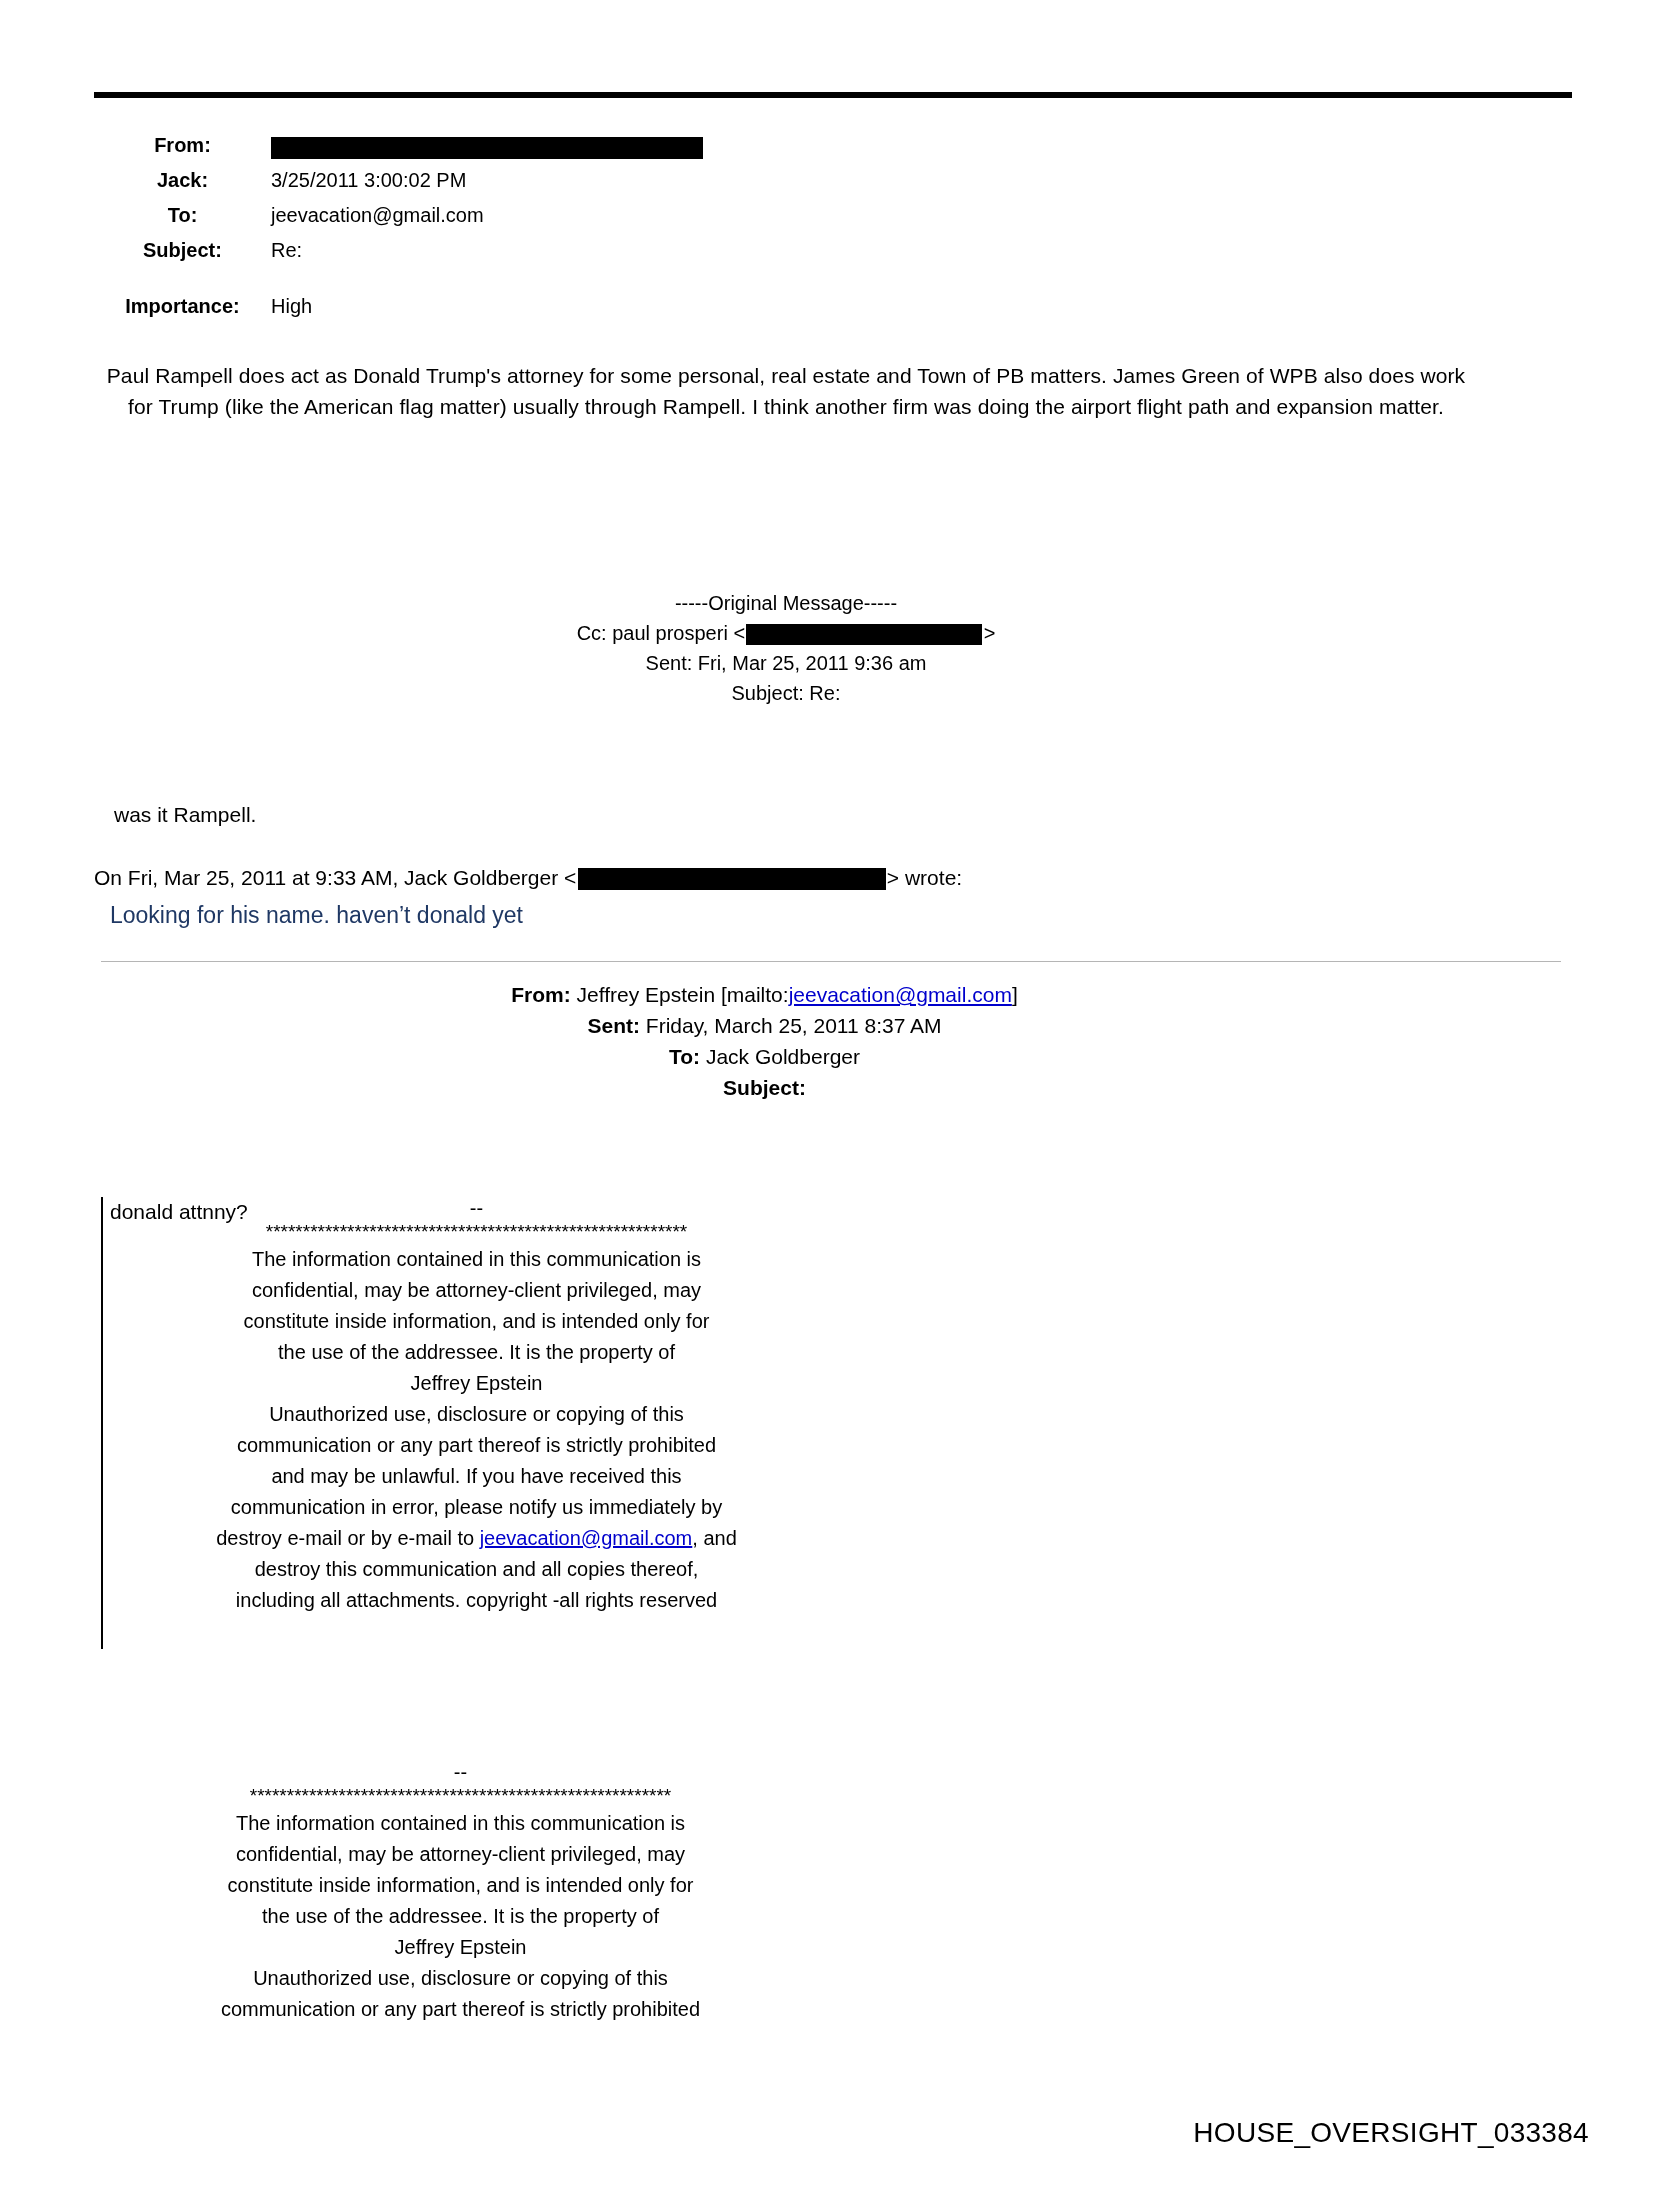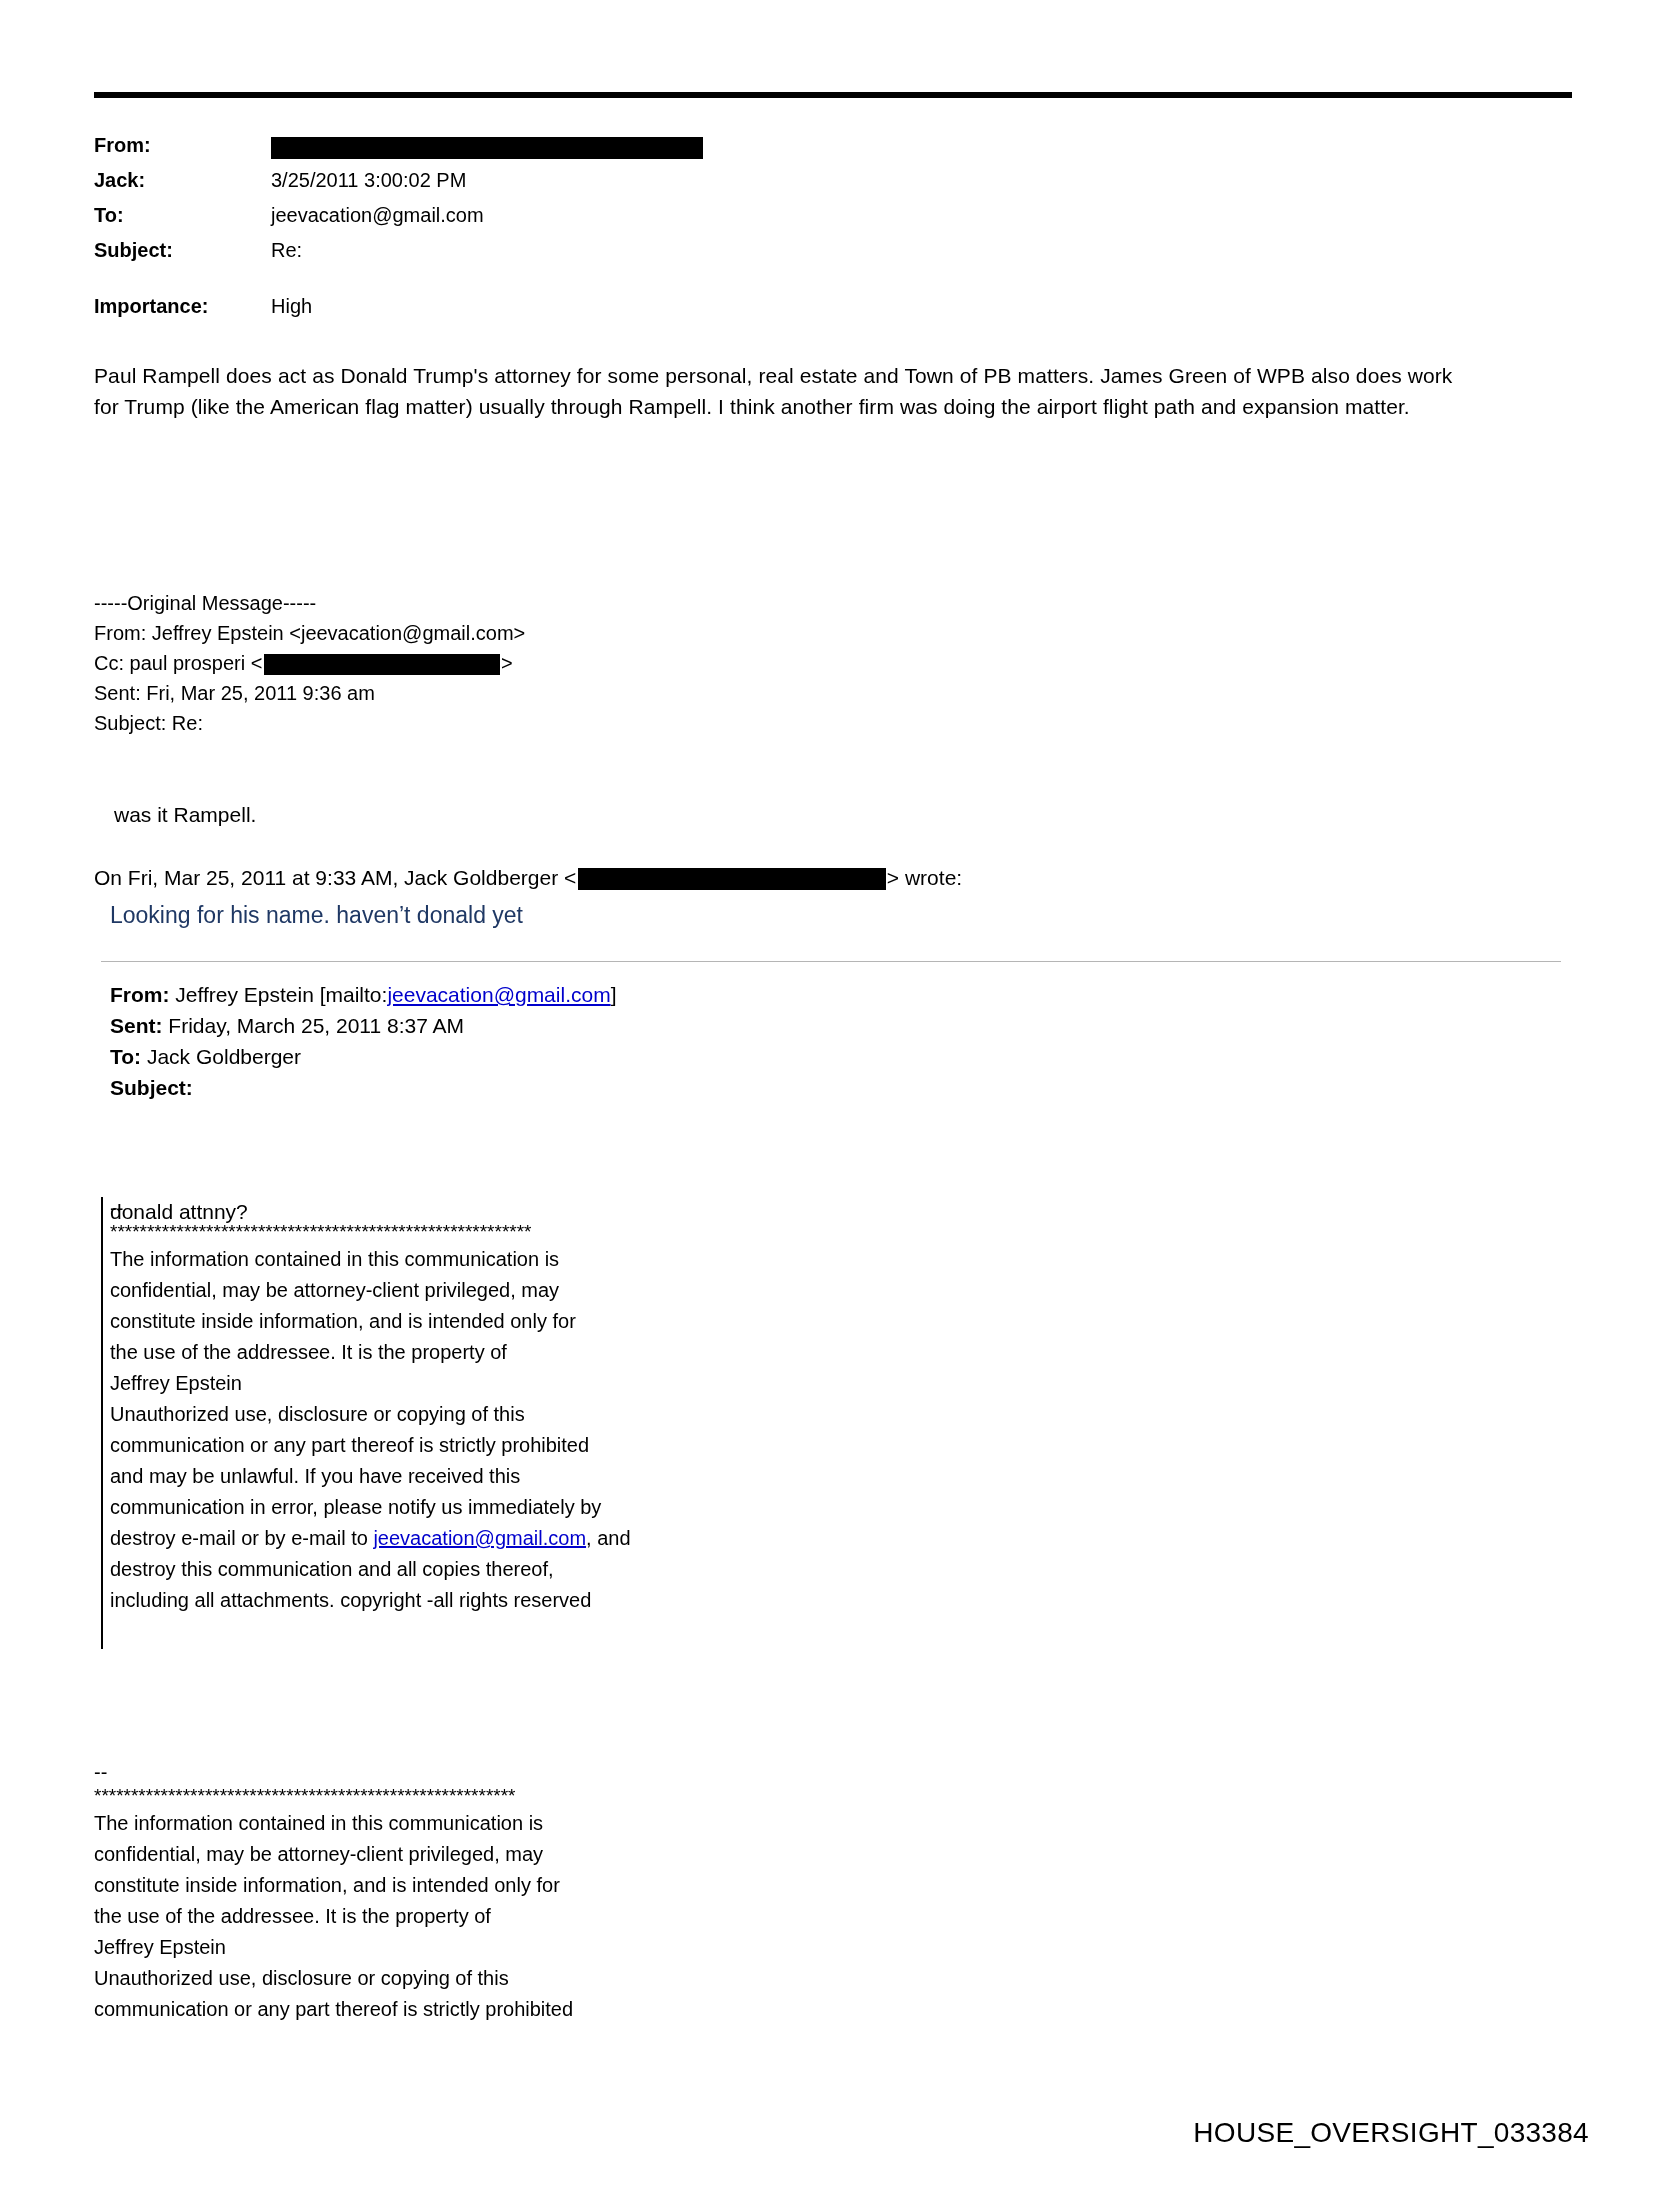--- a/index.html
+++ b/index.html
@@ -13,20 +13,21 @@
     font-family: "Liberation Sans", sans-serif;
     color: #000000;
     -webkit-font-smoothing: antialiased;
   }
   .page {
     position: relative;
     width: 1669px;
     height: 2205px;
     box-sizing: border-box;
     padding: 0;
+    text-align: center;
   }
   .top-rule {
     position: absolute;
     left: 94px;
     top: 92px;
     width: 1478px;
     height: 5.9px;
     background: #000000;
   }
 
@@ -230,21 +231,20 @@
 
   <div class="importance">
     <div class="hdr-label"><span>Importance</span>:</div>
     <div class="hdr-value">High</div>
   </div>
 
   <div class="body-para">Paul Rampell does act as Donald Trump's attorney for some personal, real estate and Town of PB matters. James Green of WPB also does work for Trump (like the American flag matter) usually through Rampell. I think another firm was doing the airport flight path and expansion matter.</div>
 
   <div class="orig">
     <div class="line">-----Original Message-----</div>
-    <div class="line">From: Jeffrey Epstein &lt;jeevacation@gmail.com&gt;</div>
     <div class="line"><span>Cc: paul prosperi &lt;</span><span class="redact redact-inline-2"></span><span>&gt;</span></div>
     <div class="line">Sent: Fri, Mar 25, 2011 9:36 am</div>
     <div class="line">Subject: Re:</div>
   </div>
 
   <div class="wasit">was it Rampell.</div>
 
   <div class="onfri"><span>On Fri, Mar 25, 2011 at 9:33 AM, Jack Goldberger &lt;</span><span class="redact redact-inline-3"></span><span>&gt; wrote:</span></div>
 
   <div class="looking">Looking for his name.  haven’t donald yet</div>

